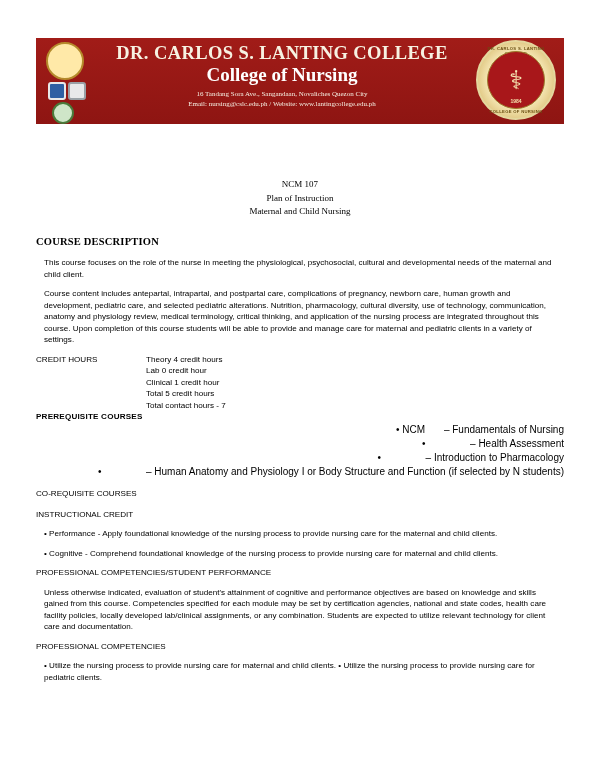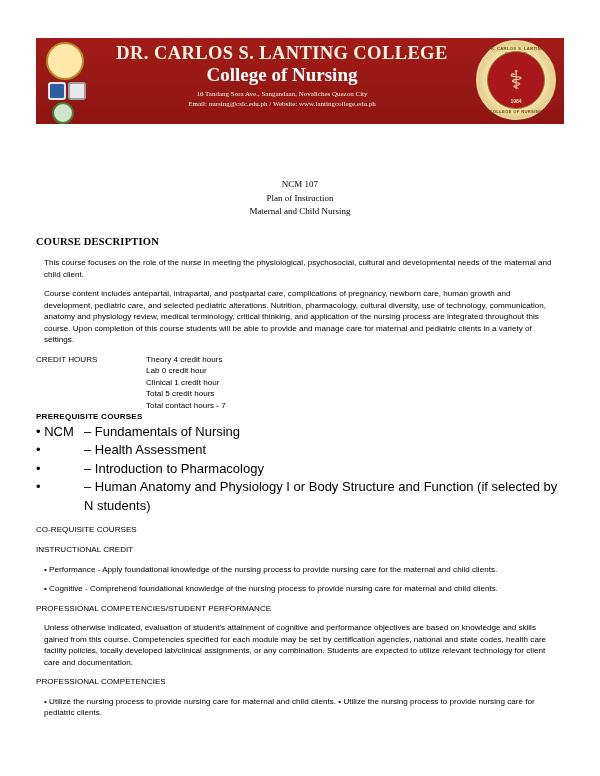--- a/index.html
+++ b/index.html
@@ -173,22 +173,23 @@
   }
   .credit-label {
     width: 110px;
     flex: none;
   }
   .credit-vals div {
     line-height: 1.42;
   }
   .bullet-row {
     display: flex;
-    font-size: 13px;
-    line-height: 1.42;
+    font-size: 10px;
+    line-height: 1.42;
+    justify-content: flex-end;
   }
   .bullet-mark {
     width: 48px;
     flex: none;
   }
   .plain-line {
     font-size: 8.1px;
     line-height: 1.42;
   }
 </style>

